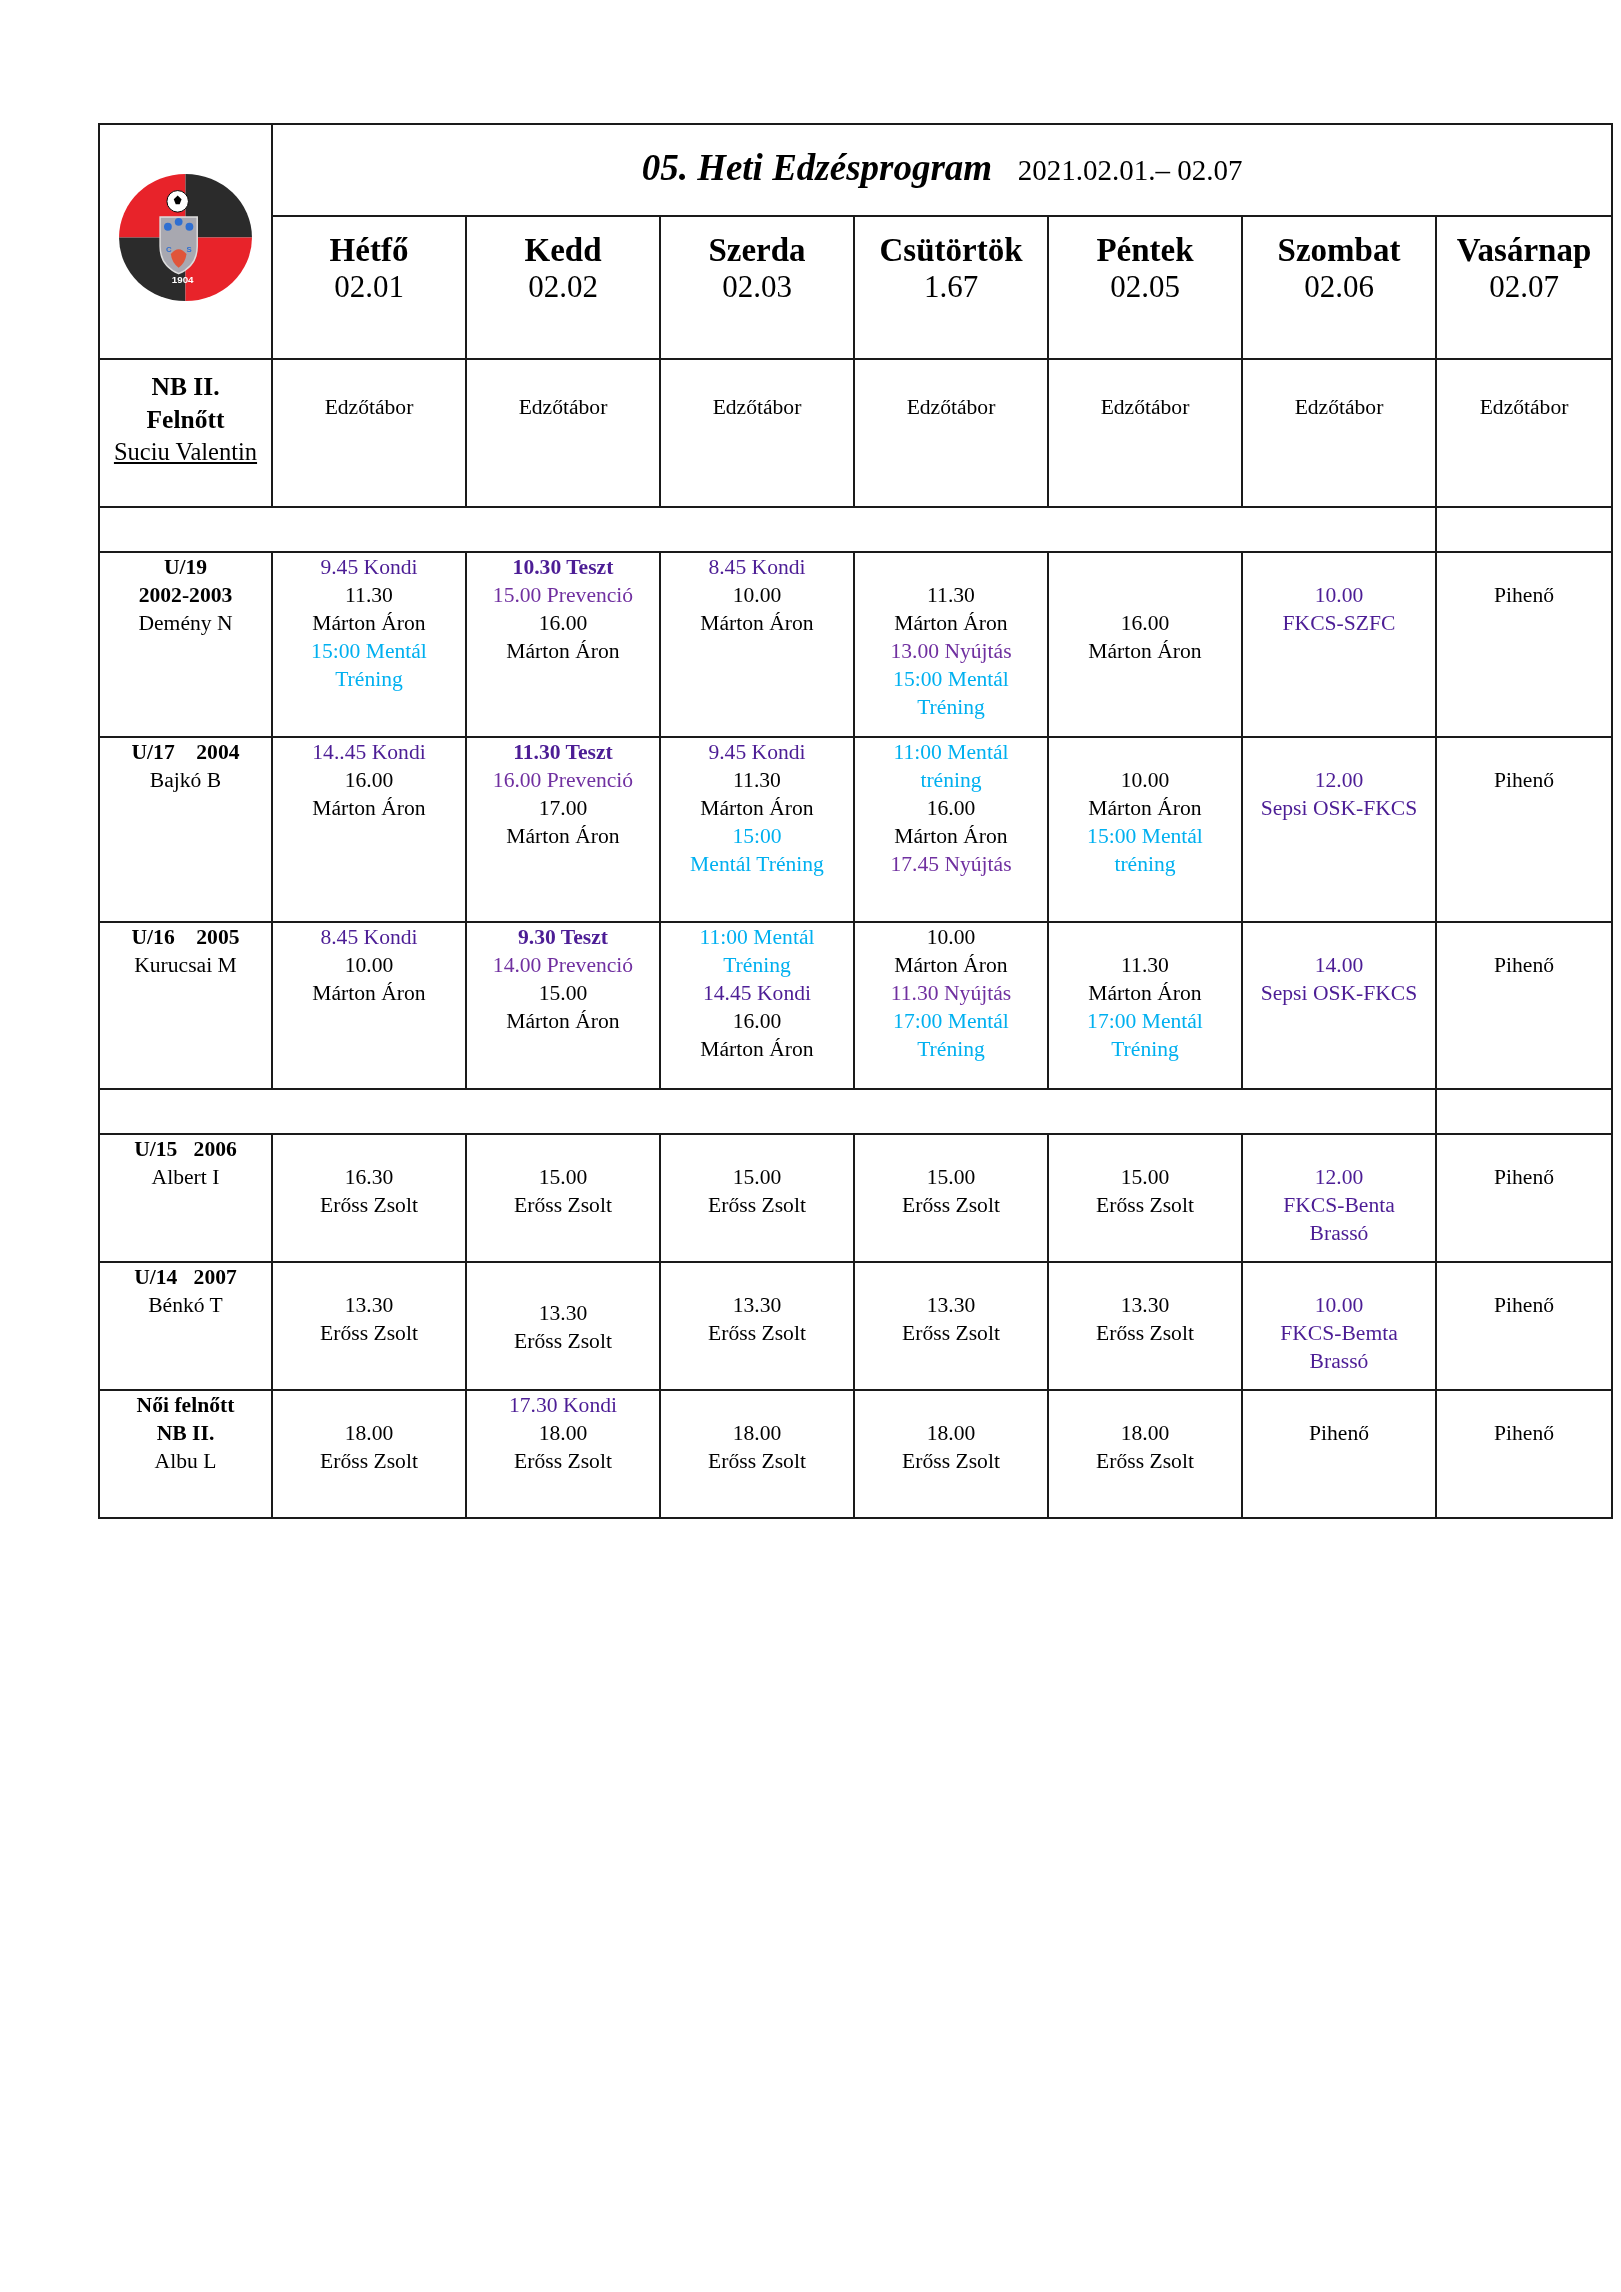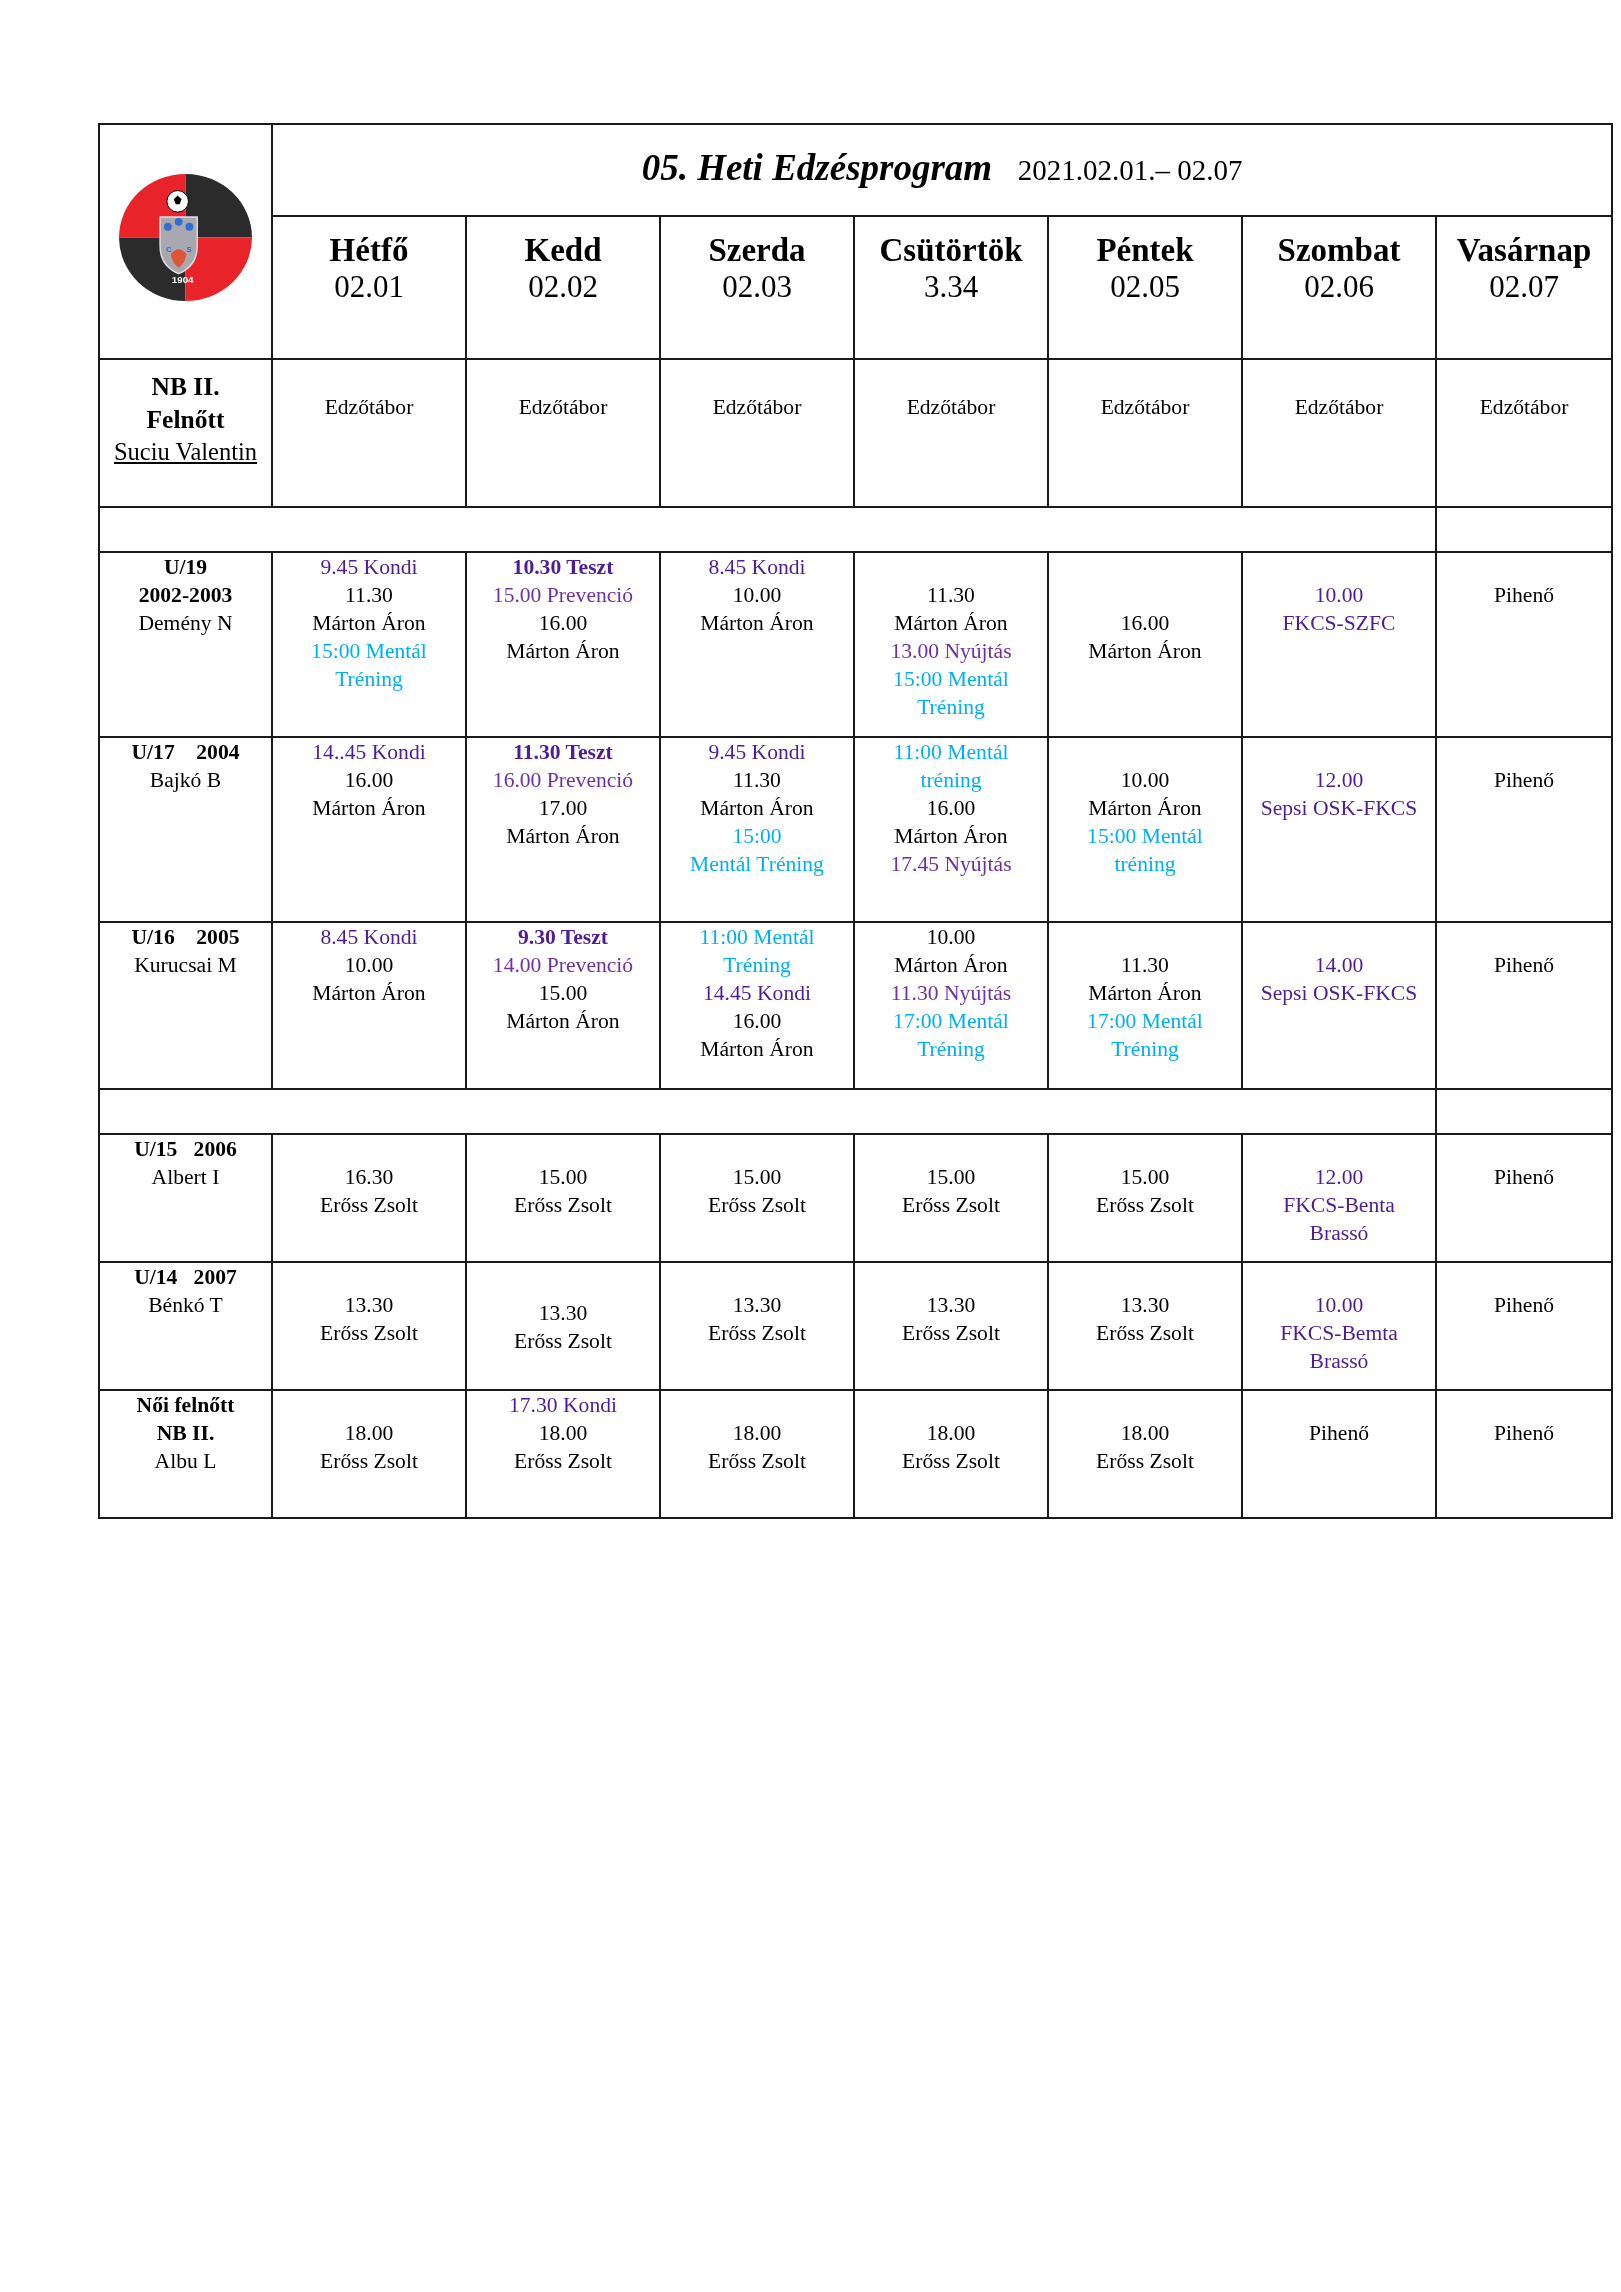--- a/index.html
+++ b/index.html
@@ -94,21 +94,21 @@
     <td class="day-cell">
             <div class="day-name">Kedd</div>
             <div class="day-date">02.02</div>
           </td>
     <td class="day-cell">
             <div class="day-name">Szerda</div>
             <div class="day-date">02.03</div>
           </td>
     <td class="day-cell">
             <div class="day-name">Csütörtök</div>
-            <div class="day-date">3.34</div>
+            <div class="day-date">1.67</div>
           </td>
     <td class="day-cell">
             <div class="day-name">Péntek</div>
             <div class="day-date">02.05</div>
           </td>
     <td class="day-cell">
             <div class="day-name">Szombat</div>
             <div class="day-date">02.06</div>
           </td>
     <td class="day-cell">

